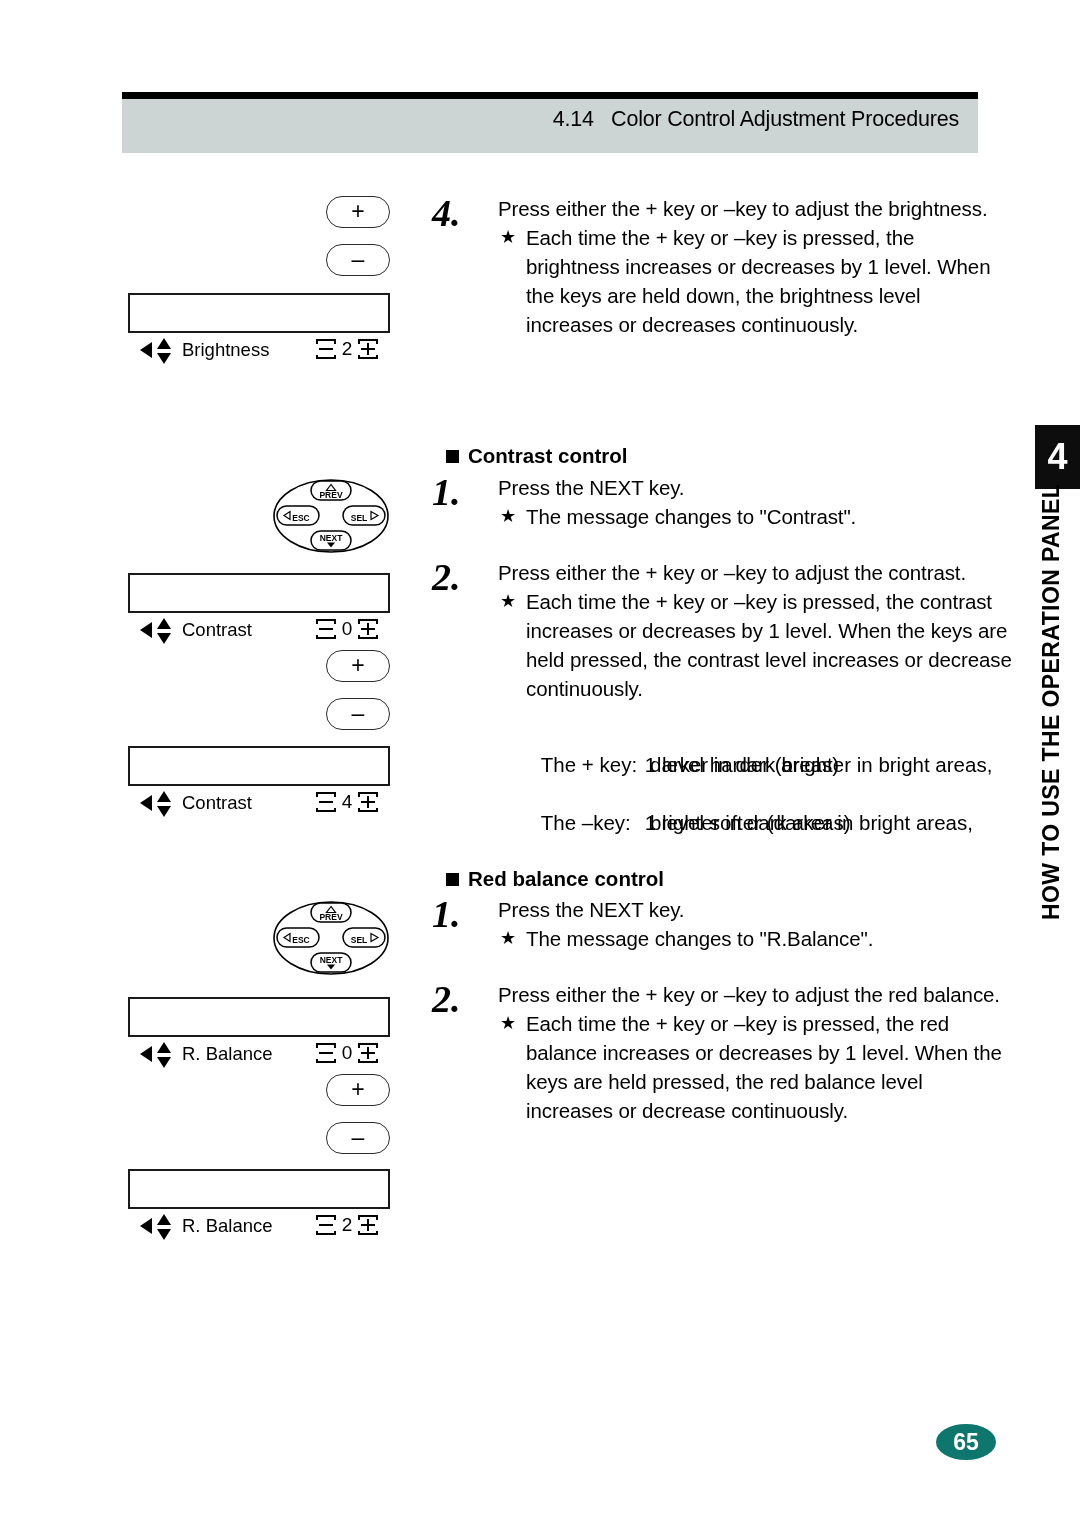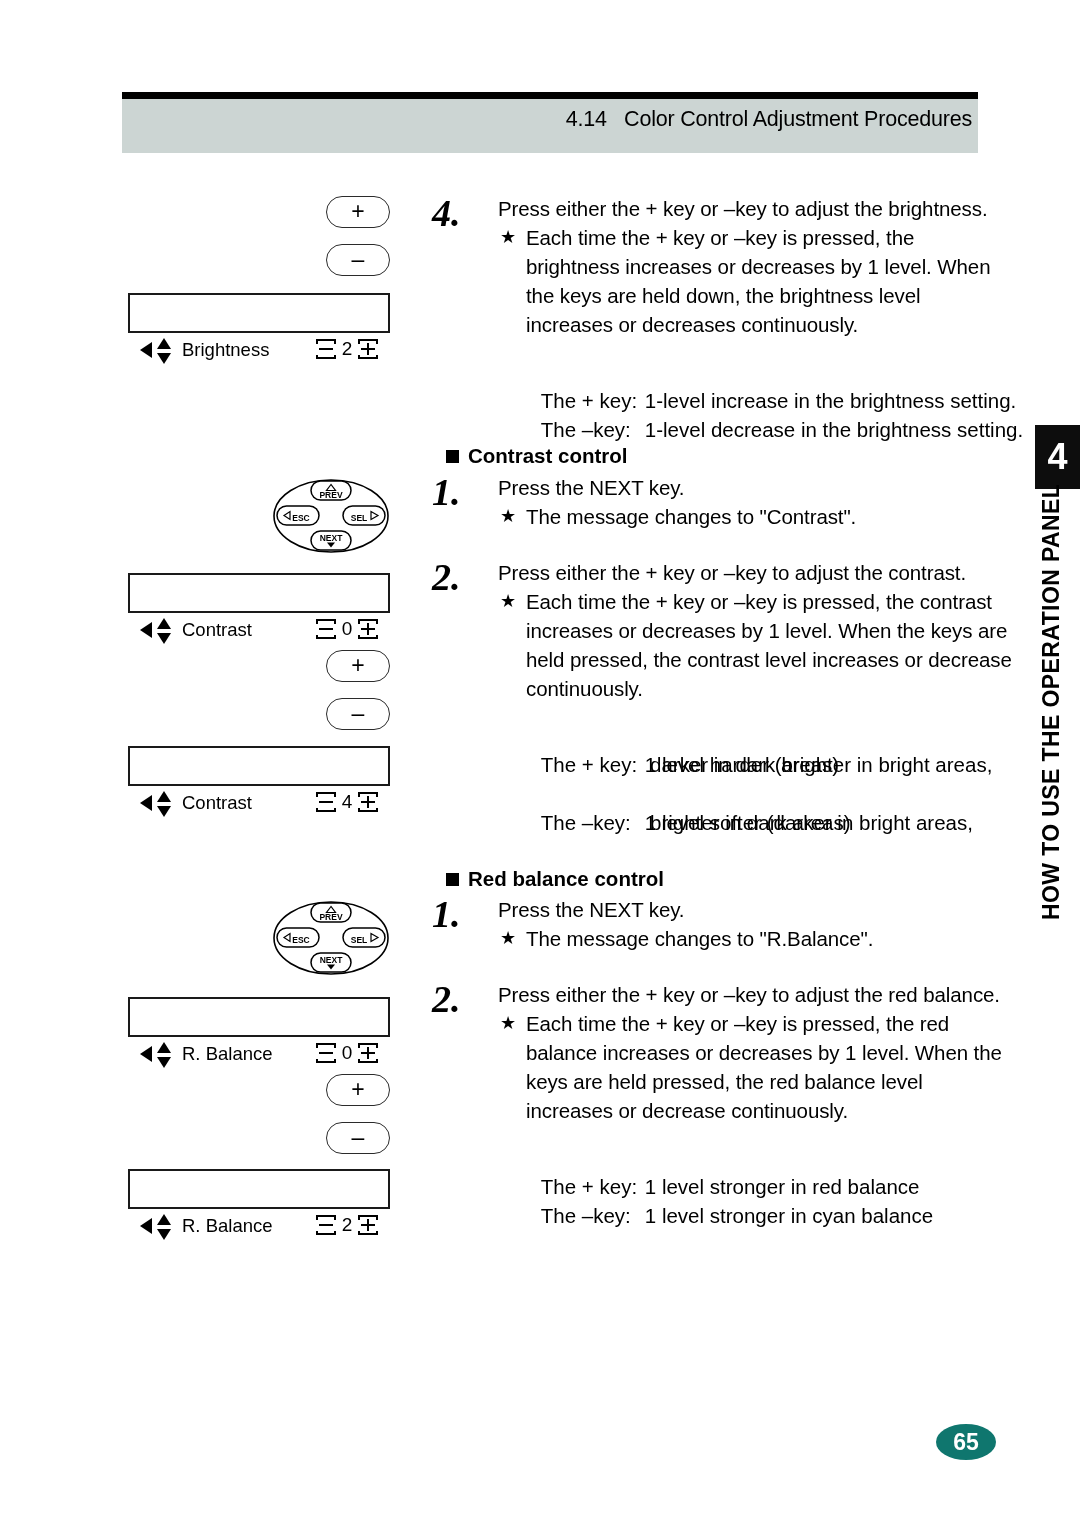--- a/index.html
+++ b/index.html
@@ -34,21 +34,21 @@
     background: #ccd5d3;
   }
   #header-text {
     position: absolute;
     left: 122px;
     top: 99px;
     width: 856px;
     height: 40px;
     line-height: 40px;
     text-align: right;
-    padding-right: 6px;
+    padding-right: 19px;
     box-sizing: border-box;
     font-size: 21.5px;
     letter-spacing: -0.2px;
     white-space: pre;
   }
 
   
   #chapter-tab {
     position: absolute;
     left: 1035px;
@@ -558,26 +558,20 @@
   <div class="step" style="top:194px;">
     <div class="step-num">4.</div>
     <div class="step-body">
       <div class="para">Press either the + key or –key to adjust the brightness.</div>
       <div class="bullet-row">
         <span class="star">★</span>
         <span>Each time the + key or –key is pressed, the brightness increases or decreases by 1 level.  When the keys are held down, the brightness level increases or decreases continuously.</span>
       </div>
     </div>
   </div>
-  <div class="keyline" style="top:357px;">
-    <span class="kl-label">The + key:</span><span class="kl-desc">1-level increase in the brightness setting.</span>
-  </div>
-  <div class="keyline" style="top:386px;">
-    <span class="kl-label">The –key:</span><span class="kl-desc">1-level decrease in the brightness setting.</span>
-  </div>
 
   <div class="section-head" style="top:443px;">
     <span class="sq"></span><span>Contrast control</span>
   </div>
 
   <div class="step" style="top:473px;">
     <div class="step-num">1.</div>
     <div class="step-body">
       <div class="para">Press the NEXT key.</div>
       <div class="bullet-row">
@@ -626,20 +620,14 @@
     <div class="step-num">2.</div>
     <div class="step-body">
       <div class="para">Press either the + key or –key to adjust the red balance.</div>
       <div class="bullet-row">
         <span class="star">★</span>
         <span>Each time the + key or –key is pressed, the red balance increases or decreases by 1 level.  When the keys are held pressed, the red balance level increases or decrease continuously.</span>
       </div>
     </div>
   </div>
 
-  <div class="keyline" style="top:1143px;">
-    <span class="kl-label">The + key:</span><span class="kl-desc">1 level stronger in red balance</span>
-  </div>
-  <div class="keyline" style="top:1172px;">
-    <span class="kl-label">The –key:</span><span class="kl-desc">1 level stronger in cyan balance</span>
-  </div>
 
 </div>
 
 </body></html>

